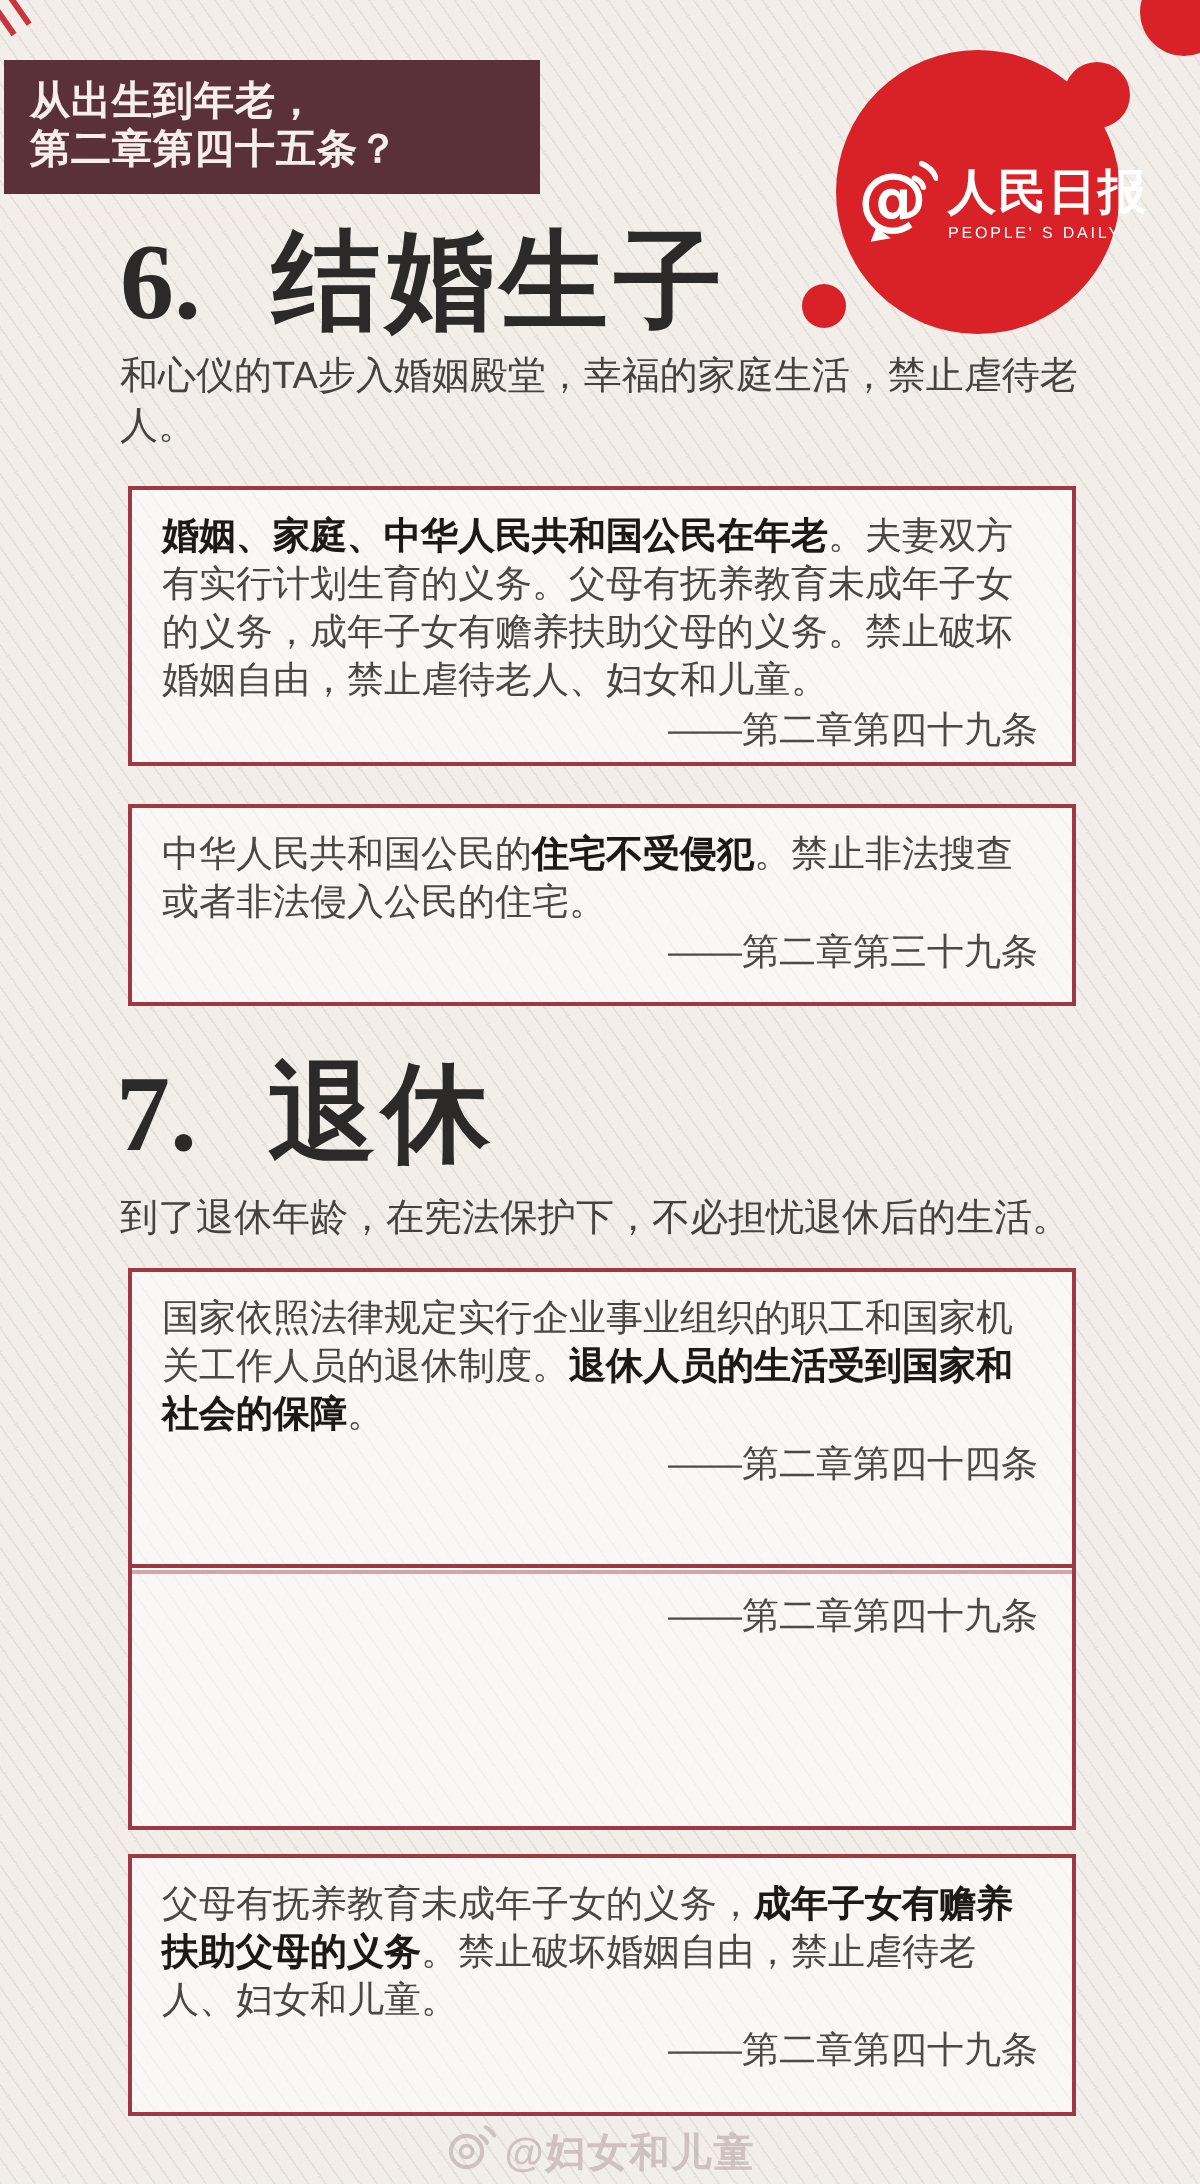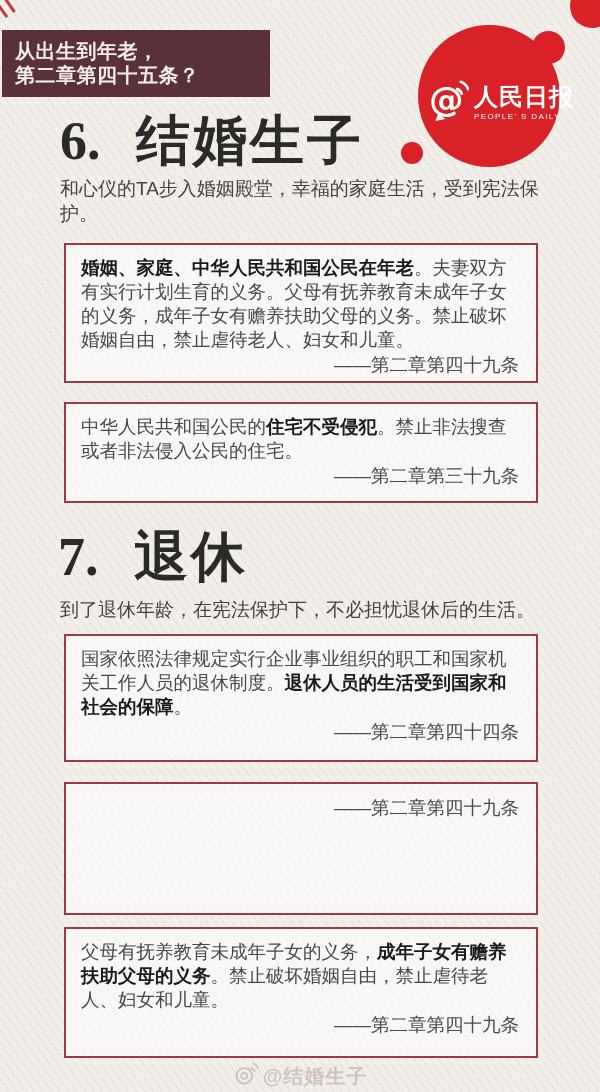--- a/index.html
+++ b/index.html
@@ -44,21 +44,21 @@
   .d7{left:60px;top:597px;width:510px;}
 
   
   .article-card{
     position:absolute;left:64px;width:474px;box-sizing:border-box;
     border:2px solid #9e3943;background:rgba(255,255,255,0.55);
     padding:11px 15px 0 15px;
   }
   .a1{top:243px;height:140px;}
   .a2{top:402px;height:101px;}
-  .a3{top:634px;height:128px;}
+  .a3{top:634px;height:153px;}
   .a4{top:782px;height:133px;}
   .a5{top:927px;height:131px;}
   .article-text{margin:0;font-size:18.5px;line-height:24px;color:#4a4745;}
   .article-text .seg-bold{font-weight:bold;color:#1b1a19;}
   .article-citation{margin:1px 2px 0 0;font-size:18.5px;line-height:24px;color:#4c4a48;text-align:right;}
 
   
   .footer-watermark{position:absolute;left:0;top:1061px;width:600px;display:flex;justify-content:center;align-items:center;gap:4px;opacity:0.62;}
   .footer-handle{color:#b9a9a4;font-size:20px;font-weight:bold;letter-spacing:1px;}
 </style>
@@ -91,21 +91,21 @@
     <span class="brand-text">
       <div class="brand-name">人民日报</div>
       <div class="brand-subtitle">PEOPLE' S DAILY</div>
     </span>
   </div>
 
   <div class="section-heading h6">
     <span class="section-number">6.</span>
     <span class="section-title">结婚生子</span>
   </div>
-  <div class="section-desc d6">和心仪的TA步入婚姻殿堂，幸福的家庭生活，受到宪法保护。</div>
+  <div class="section-desc d6">和心仪的TA步入婚姻殿堂，幸福的家庭生活，禁止虐待老人。</div>
 
   <div class="article-card a1">
     <p class="article-text">
       <span></span><span class="seg-bold">婚姻、家庭、中华人民共和国公民在年老</span><span>。夫妻双方有实行计划生育的义务。父母有抚养教育未成年子女的义务，成年子女有赡养扶助父母的义务。禁止破坏婚姻自由，禁止虐待老人、妇女和儿童。</span>
     </p>
     <p class="article-citation">——第二章第四十九条</p>
   </div>
 
   <div class="article-card a2">
     <p class="article-text">
@@ -140,16 +140,16 @@
 
   <div class="footer-watermark">
     <span>
       <svg width="26" height="26" viewBox="0 0 30 30">
         <circle cx="13" cy="17" r="9" stroke="#b9a9a4" stroke-width="2.4" fill="none"></circle>
         <circle cx="13" cy="17" r="3.5" stroke="#b9a9a4" stroke-width="2" fill="none"></circle>
         <path d="M21 8 a9 9 0 0 1 4 4" stroke="#b9a9a4" stroke-width="2.2" fill="none" stroke-linecap="round"></path>
         <path d="M24 3 a13 13 0 0 1 5 5" stroke="#b9a9a4" stroke-width="2.2" fill="none" stroke-linecap="round"></path>
       </svg>
     </span>
-    <span class="footer-handle">@结婚生子</span>
+    <span class="footer-handle">@妇女和儿童</span>
   </div>
 
 </div>
 
 </body></html>

